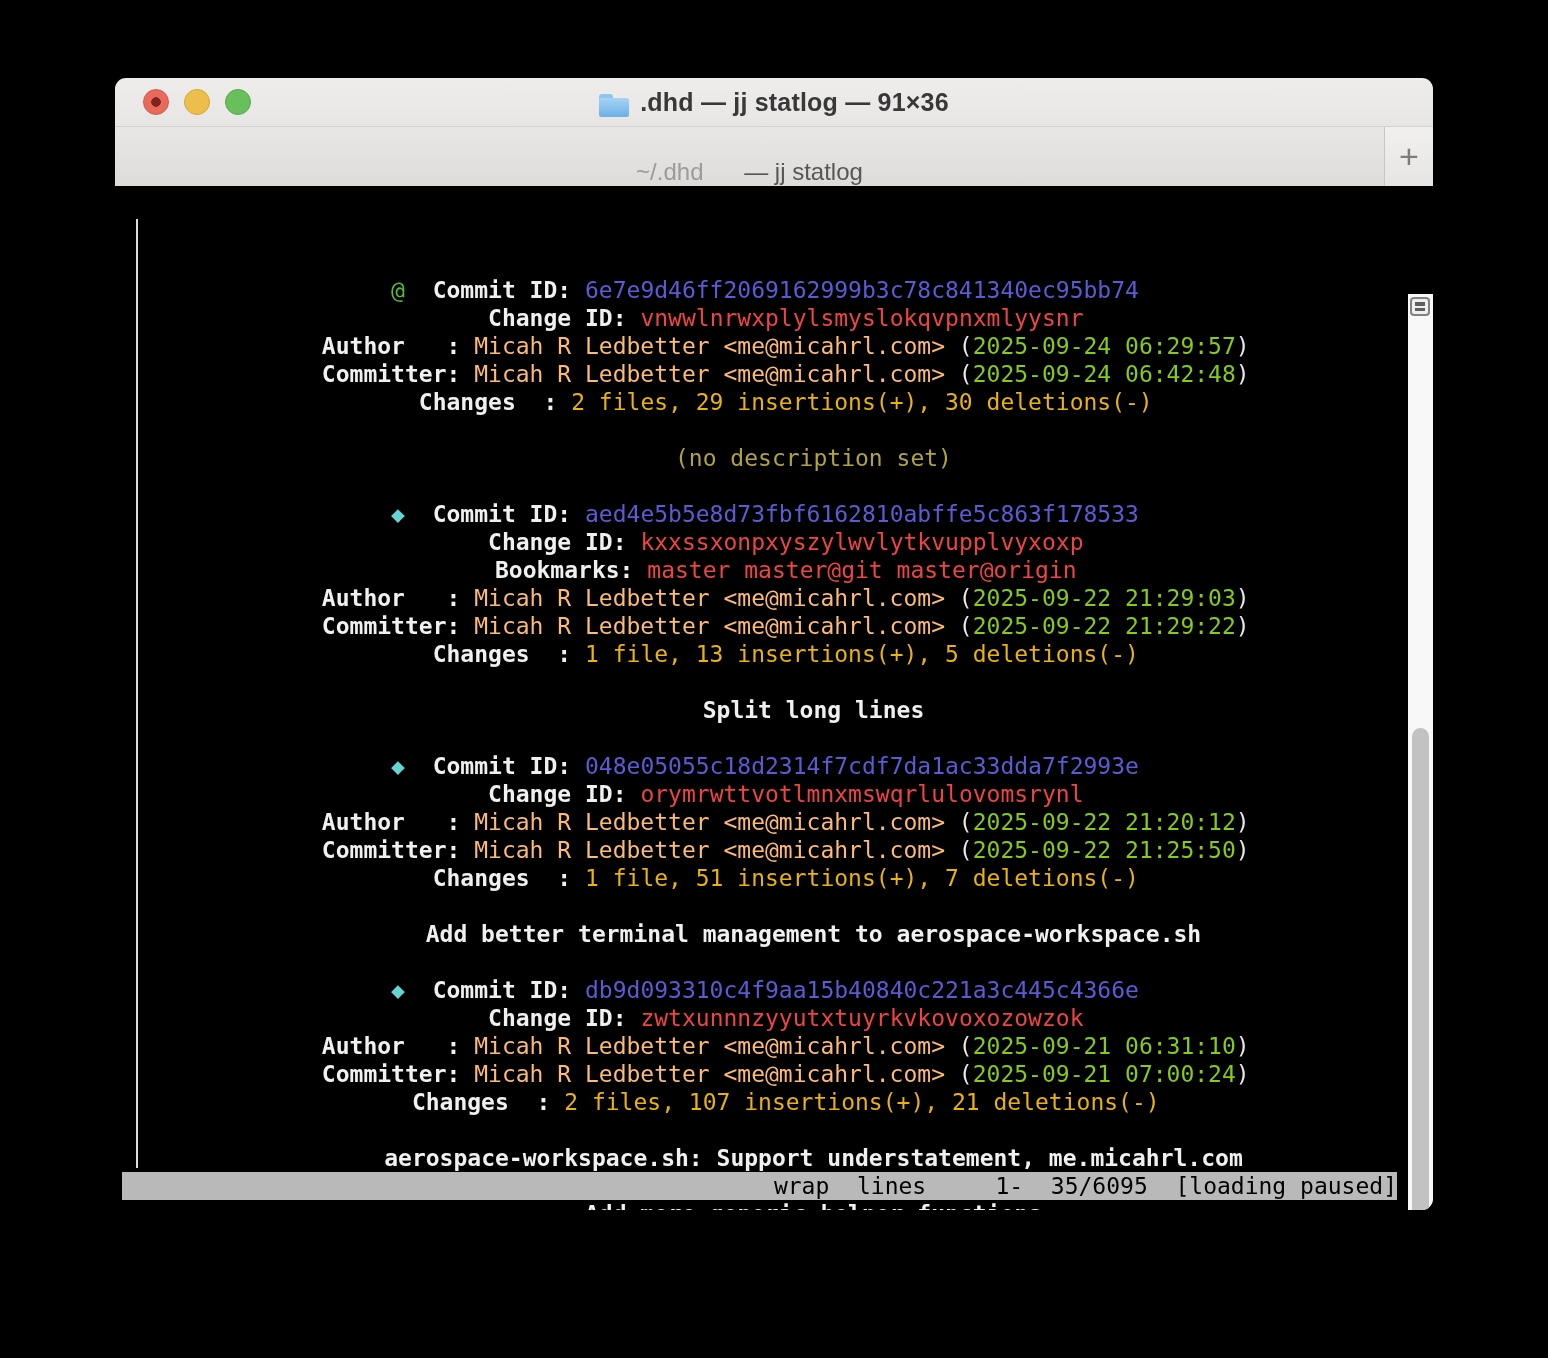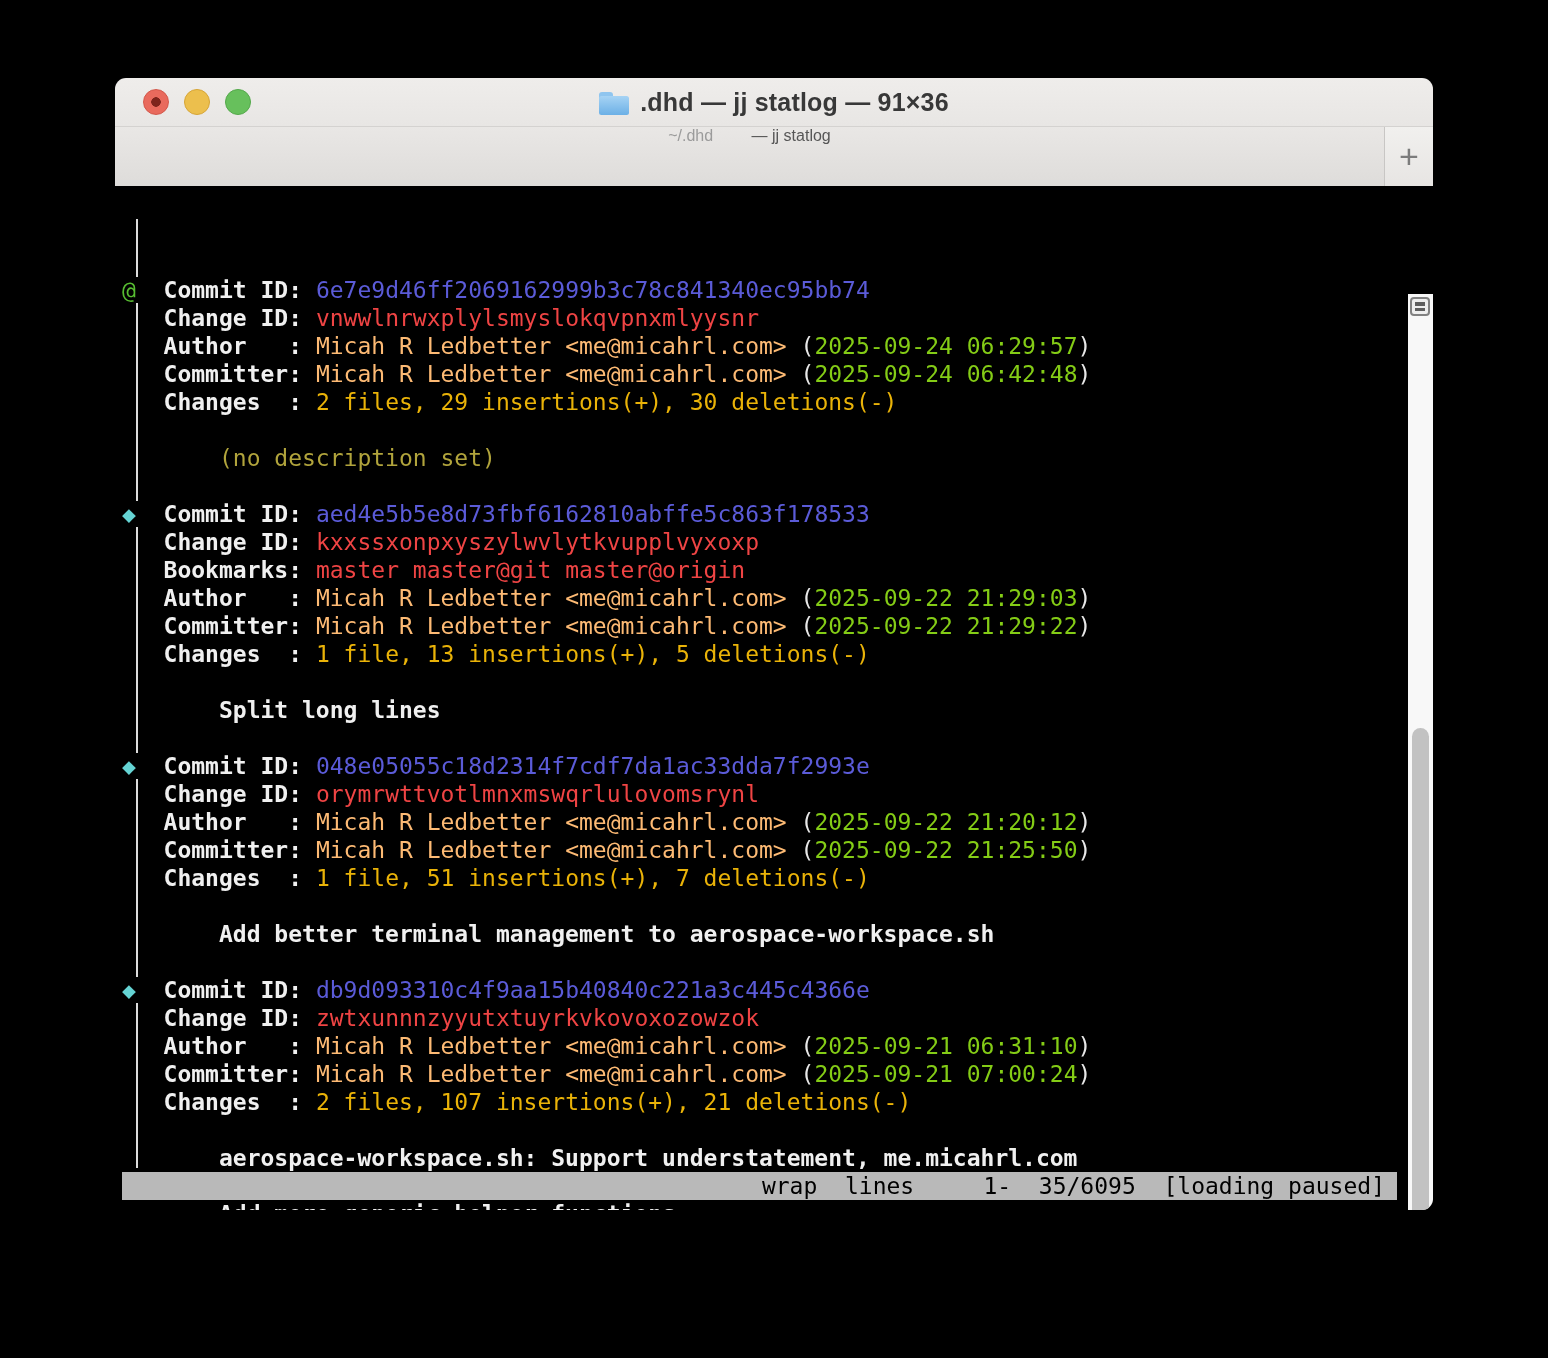--- a/index.html
+++ b/index.html
@@ -16,61 +16,61 @@
   
   .titlebar{
     height:48px;background:linear-gradient(#efedeb,#e8e6e4);
     position:relative;display:flex;align-items:center;justify-content:center;
   }
   .traffic{position:absolute;left:28px;top:0;height:100%;display:flex;align-items:center;gap:15px;}
   .tl{width:24px;height:24px;border-radius:50%;}
   .tl.red{background:radial-gradient(circle at 50% 50%, #7e241c 0 4.5px, #e96a5d 5px);border:1px solid #d35548;}
   .tl.yellow{background:#ecbf4d;border:1px solid #d6a537;}
   .tl.green{background:#67c05c;border:1px solid #53a84a;}
-  .title-wrap{display:flex;align-items:center;gap:11px;}
+  .title-wrap{display:flex;align-items:flex-end;gap:11px;}
   .folder{position:relative;width:30px;height:23px;margin-top:2px;}
   .folder .back{position:absolute;left:0;top:0;width:14px;height:8px;background:#8fc5ef;border-radius:3px 3px 0 0;}
   .folder .front{position:absolute;left:0;top:4px;width:30px;height:19px;background:linear-gradient(#a6d3f4,#6cb0e6);border-radius:2.5px;}
   .title-text{font-size:25px;font-weight:bold;color:#383838;letter-spacing:.2px;}
   
   .tabbar{height:60px;display:flex;background:linear-gradient(#e9e7e5,#dedcda);border-top:1px solid #d4d2d0;box-sizing:border-box;}
-  .tab{flex:1;display:flex;align-items:flex-start;justify-content:center;font-size:16px;}
+  .tab{flex:1;display:flex;align-items:flex-end;justify-content:center;font-size:24px;}
   .tab-path{color:#9b9b9b;}
   .tab-name{color:#565656;white-space:pre;margin-left:34px;}
   .newtab{
     width:48px;display:flex;align-items:center;justify-content:center;
     border-left:1px solid #c8c6c4;background:linear-gradient(#f1f0ee,#e7e5e3);
     color:#7c7c7c;font-size:34px;font-weight:300;cursor:default;
   }
   
   .terminal{position:absolute;top:108px;left:0;right:0;bottom:0;background:#000;}
   .screen{
     position:absolute;top:6px;left:7px;right:25px;bottom:0;
     font-family:"DejaVu Sans Mono","Liberation Mono",monospace;
-    font-size:23px;line-height:28px;white-space:pre;color:#e8e8e8;
+    font-size:23px;line-height:28px;white-space:pre;color:#e8e8e8;text-align:center;
   }
   .graphline{position:absolute;left:13.5px;top:27px;width:2.5px;height:949px;background:#dcdcdc;z-index:0;}
   .row{height:28px;position:relative;z-index:1;}
   .row span{data:none;}
   .sym{background:#000;}
   .g{color:#57bd31;}          
   .c{color:#65d4d4;}          
   .lbl{color:#f0f0f0;font-weight:bold;}
   .hash{color:#5b5bd8;}
   .chid{color:#ef4444;}
   .who{color:#fdba74;}
   .date{color:#84cc16;}
   .txt{color:#eab308;}
   .desc{color:#f0f0f0;font-weight:bold;}
   .nodesc{color:#b1a43c;}
   .statusbar{
     position:absolute;left:7px;right:36px;bottom:10px;height:28px;
     background:#b9b9b9;color:#000;text-align:right;
     font-family:"DejaVu Sans Mono","Liberation Mono",monospace;
-    font-size:23px;line-height:28px;white-space:pre;padding-right:12px;box-sizing:border-box;
+    font-size:23px;line-height:28px;white-space:pre;padding-right:0;box-sizing:border-box;
   }
   
   .scrollcol{position:absolute;top:108px;right:0;width:25px;bottom:0;background:#f8f8f8;}
   .splitbtn{
     position:absolute;top:3px;left:2px;width:20px;height:19px;
     border:2px solid #828282;border-radius:4px;box-sizing:border-box;
     display:flex;flex-direction:column;justify-content:center;gap:2px;align-items:center;background:#efefef;
   }
   .splitbtn .bar{width:10px;height:3.5px;background:#5f5f5f;}
   .thumb{position:absolute;left:4px;width:17px;top:434px;height:578px;border-radius:9px;background:#c2c2c2;}

